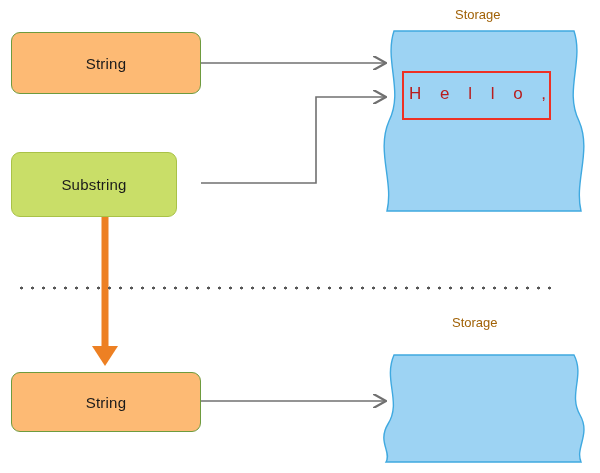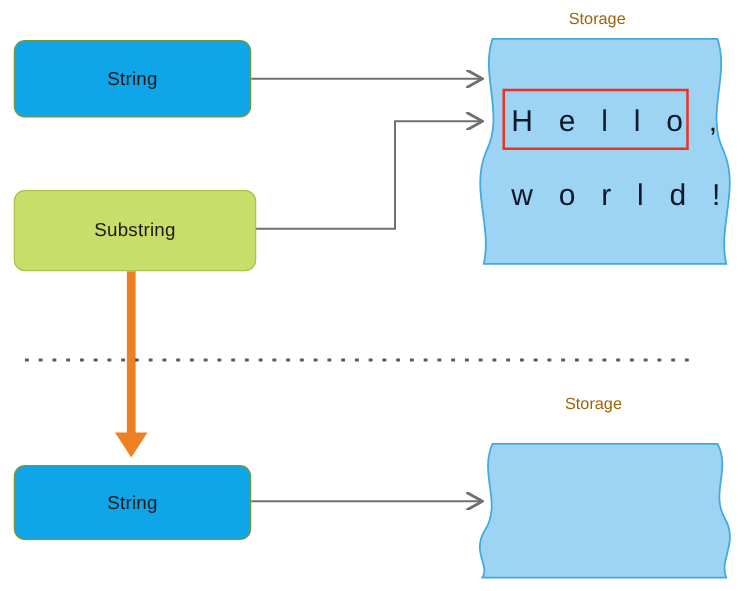--- a/index.html
+++ b/index.html
@@ -25,31 +25,31 @@
     box-sizing: border-box;
     border-radius: 9px;
     display: flex;
     align-items: center;
     justify-content: center;
     font-size: 15px;
     color: #1a1a1a;
     letter-spacing: 0.2px;
   }
   .node-string {
-    background: #0ea5e9;
+    background: #fdba74;
     border: 1px solid #6E9B3E;
     text-align: right;
   }
   .node-substring {
     background: #C9DE68;
     border: 1px solid #A9C247;
   }
 
   #node-string-top   { left: 11px;  top: 32px;  width: 190px; height: 62px; }
-  #node-substring    { left: 11px;  top: 152px; width: 194px; height: 65px; }
+  #node-substring    { left: 11px;  top: 152px; width: 166px; height: 65px; }
   #node-string-bot   { left: 11px;  top: 372px; width: 190px; height: 60px; }
 
   
   .storage-label {
     position: absolute;
     font-size: 13px;
     color: #a16207;
     white-space: nowrap;
   }
   #storage-label-top { left: 455px; top: 7px;   }
@@ -59,22 +59,22 @@
   .storage-shape {
     position: absolute;
   }
   #storage-shape-top { left: 378px; top: 28px;  }
   #storage-shape-bot { left: 378px; top: 352px; }
 
   
   .storage-text {
     position: absolute;
     font-family: "Liberation Sans", sans-serif;
-    font-size: 24px;
-    color: #0f172a;
+    font-size: 17px;
+    color: #b91c1c;
     letter-spacing: 7px;
     white-space: nowrap;
   }
   #storage-text-line1 { left: 409px; top: 84px;  }
   #storage-text-line2 { left: 409px; top: 143px; }
   #storage-text-bot   { left: 409px; top: 390px; }
 
   
   #highlight-rect {
     position: absolute;
@@ -152,21 +152,20 @@
     <path d="M 16 3
              C 6 33, 26 63, 11 93
              C -2 123, 16 153, 9 183
              L 203 183
              C 196 153, 214 123, 201 93
              C 186 63, 206 33, 196 3
              Z" fill="#9DD3F3" stroke="#3FA9E0" stroke-width="1.4"></path>
   </svg>
 
   <div class="storage-text" id="storage-text-line1">H e l l o ,</div>
-  <div class="storage-text" id="storage-text-line2">w o r l d !</div>
 
   <div id="highlight-rect"></div>
 
   <div class="node node-string" id="node-string-bot">
     <span>String</span>
   </div>
 
   <div class="storage-label" id="storage-label-bot">Storage</div>
 
   <svg class="storage-shape" id="storage-shape-bot" width="215" height="115">

